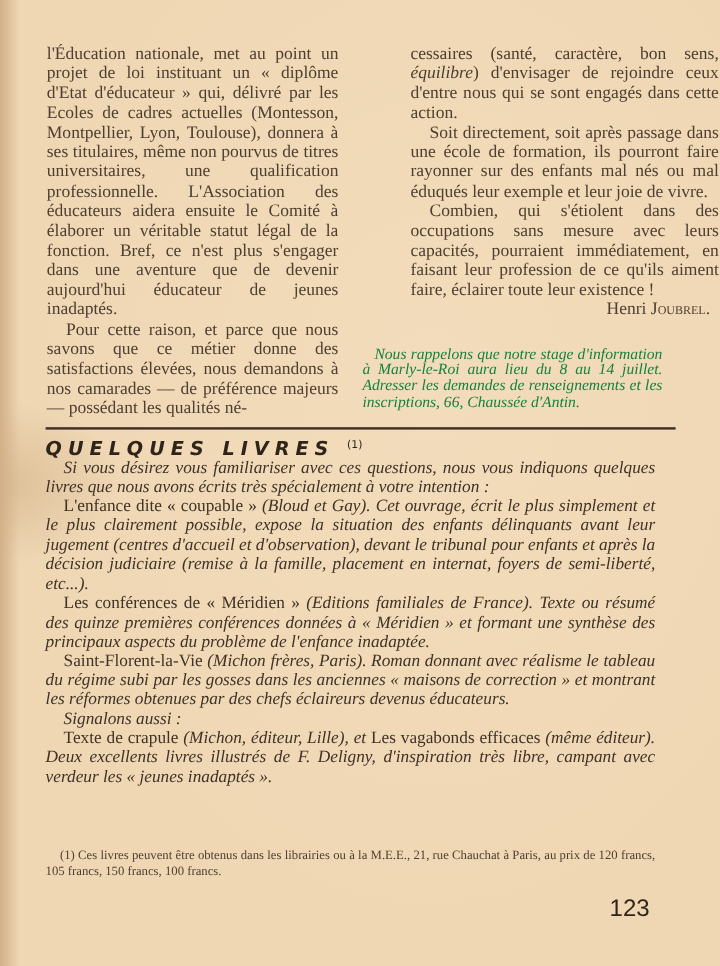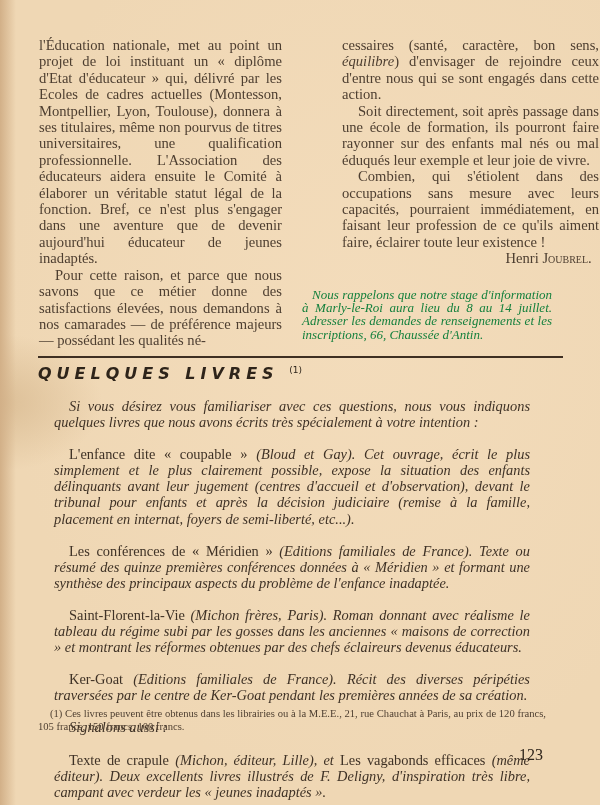--- a/index.html
+++ b/index.html
@@ -37,30 +37,30 @@
   .section-title {
     position: absolute; left: 38px; top: 364px;
     font-family: "DejaVu Sans", sans-serif; font-weight: bold; font-style: italic;
     font-size: 16px; letter-spacing: 5px; color: #2e241a;
   }
   .section-title sup { font-size: 9px; letter-spacing: 0; font-style: normal; font-weight: normal; vertical-align: 6px; }
   .books {
     position: absolute; left: 38px; top: 382px; width: 508px;
     font-size: 14.4px; line-height: 16.1px; text-align: justify; color: #3f3226;
   }
-  .books p { margin: 16px; }
+  .books p { margin: 0; }
   .books p.indent { text-indent: 15px; }
   .books i { font-style: italic; }
   .footnote {
     position: absolute; left: 38px; top: 707px; width: 508px;
     font-size: 10.6px; line-height: 13px; text-align: justify; text-indent: 12px; color: #4d3e30;
   }
   .page-number {
-    position: absolute; left: 519px; top: 746px; font-size: 16px; color: #2e241a;
-    font-family: Liberation Serif, serif;
+    position: absolute; left: 508px; top: 746px; font-size: 20px; color: #2e241a;
+    font-family: Liberation Sans, sans-serif;
   }
 </style>
 </head>
 <body>
 
 <div class="page">
   <div class="fold"></div>
 
   <div class="col col-left">
     <p>l'Éducation nationale, met au point un projet de loi instituant un « diplôme d'Etat d'éducateur » qui, délivré par les Ecoles de cadres actuelles (Montesson, Montpellier, Lyon, Toulouse), donnera à ses titulaires, même non pourvus de titres universitaires, une qualification professionnelle. L'Association des éducateurs aidera ensuite le Comité à élaborer un véritable statut légal de la fonction. Bref, ce n'est plus s'engager dans une aventure que de devenir aujourd'hui éducateur de jeunes inadaptés.</p>
@@ -81,21 +81,20 @@
 
   <div class="rule rule-top"></div>
 
   <div class="section-title"><span>QUELQUES LIVRES</span> <sup>(1)</sup></div>
 
   <div class="books">
     <p class="indent"><i>Si vous désirez vous familiariser avec ces questions, nous vous indiquons quelques livres que nous avons écrits très spécialement à votre intention :</i></p>
     <p class="indent"><span>L'enfance dite « coupable »</span> <i>(Bloud et Gay).</i> <i>Cet ouvrage, écrit le plus simplement et le plus clairement possible, expose la situation des enfants délinquants avant leur jugement (centres d'accueil et d'observation), devant le tribunal pour enfants et après la décision judiciaire (remise à la famille, placement en internat, foyers de semi-liberté, etc...).</i></p>
     <p class="indent"><span>Les conférences de « Méridien »</span> <i>(Editions familiales de France).</i> <i>Texte ou résumé des quinze premières conférences données à « Méridien » et formant une synthèse des principaux aspects du problème de l'enfance inadaptée.</i></p>
     <p class="indent"><span>Saint-Florent-la-Vie</span> <i>(Michon frères, Paris).</i> <i>Roman donnant avec réalisme le tableau du régime subi par les gosses dans les anciennes « maisons de correction » et montrant les réformes obtenues par des chefs éclaireurs devenus éducateurs.</i></p>
-    <p class="indent"><span>Ker-Goat</span> <i>(Editions familiales de France).</i> <i>Récit des diverses péripéties traversées par le centre de Ker-Goat pendant les premières années de sa création.</i></p>
     <p class="indent"><i>Signalons aussi :</i></p>
     <p class="indent"><span>Texte de crapule</span> <i>(Michon, éditeur, Lille), et</i> <span>Les vagabonds efficaces</span> <i>(même éditeur).</i> <i>Deux excellents livres illustrés de F. Deligny, d'inspiration très libre, campant avec verdeur les « jeunes inadaptés ».</i></p>
   </div>
 
   <div class="footnote">(1) Ces livres peuvent être obtenus dans les librairies ou à la M.E.E., 21, rue Chauchat à Paris, au prix de 120 francs, 105 francs, 150 francs, 100 francs.</div>
 
   <div class="page-number">123</div>
 </div>
 
 </body></html>

